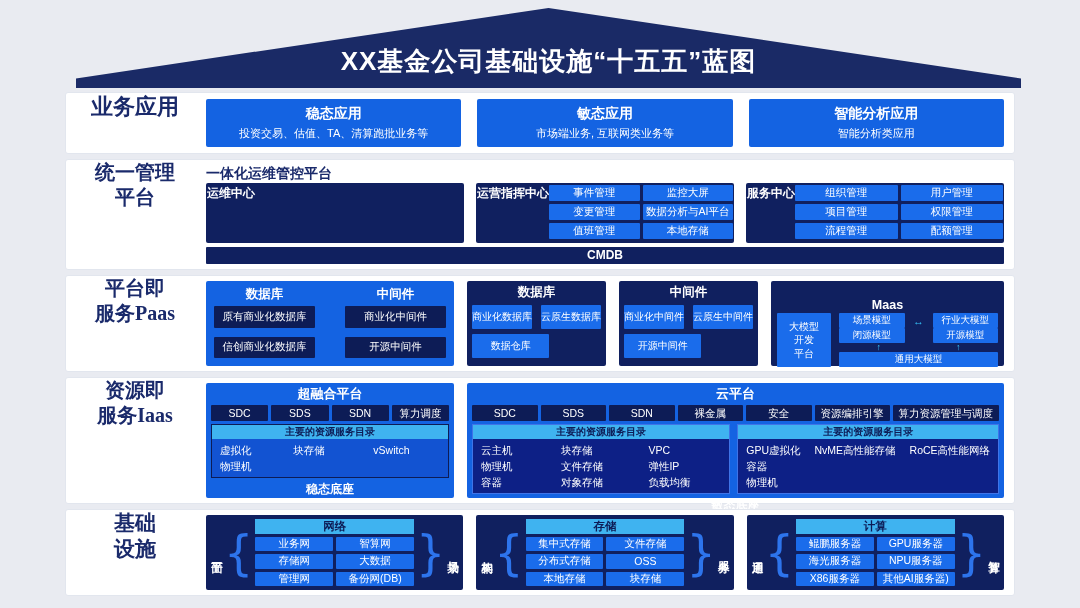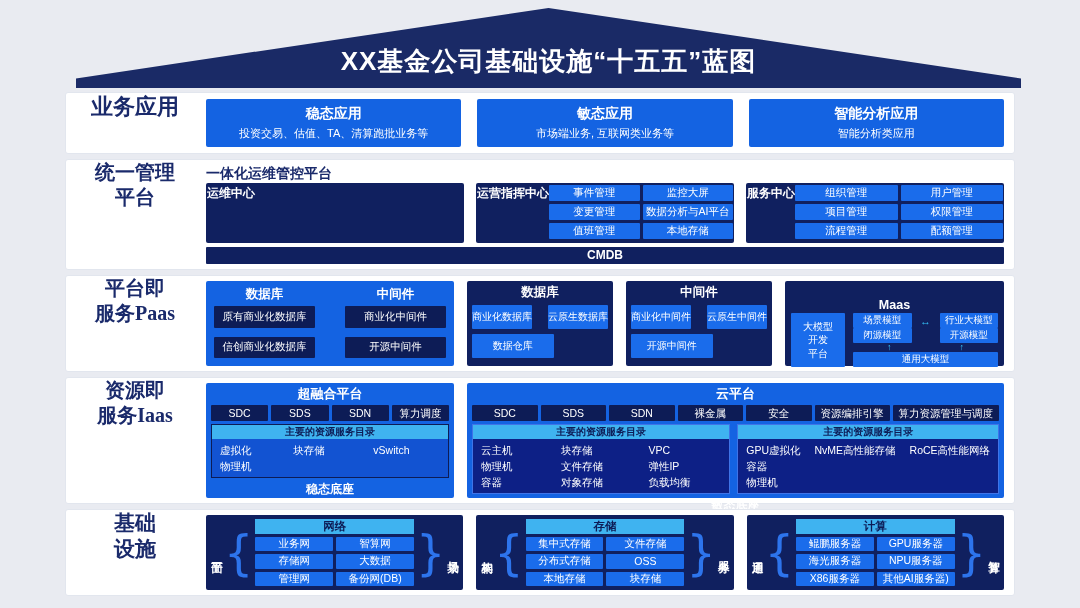--- a/index.html
+++ b/index.html
@@ -89,21 +89,21 @@
   .paas-legacy{flex:0 0 248px;background:var(--bright);border-radius:2px;padding:4px 8px 8px;display:flex;flex-direction:column;}
   .legacy-headers{display:grid;grid-template-columns:1fr 1fr;column-gap:30px;height:18px;}
   .legacy-headers span{color:#fff;font-weight:bold;font-size:12.5px;text-align:center;line-height:18px;}
   .legacy-grid{flex:1;display:grid;grid-template-columns:1fr 1fr;column-gap:30px;row-gap:9px;padding-top:3px;}
   .navy-chip{
     background:var(--navy2);color:#fff;font-size:10.5px;text-align:center;
     display:flex;align-items:center;justify-content:center;border-radius:1px;white-space:nowrap;
   }
   .paas-block{flex:0 0 138px;background:var(--navy);border-radius:2px;padding:3px 5px 5px;display:flex;flex-direction:column;gap:5px;}
   .block-title{color:#fff;font-weight:bold;font-size:12.5px;text-align:center;height:16px;line-height:16px;}
-  .pb-row{display:flex;gap:16px;}
+  .pb-row{display:flex;gap:9px;}
   .pb-row .chip{height:24px;font-size:10px;flex:1;}
   .pb-row.half .chip{flex:0 0 60%;}
   .maas{flex:1;background:var(--navy);border-radius:2px;padding:16px 6px 6px;display:flex;flex-direction:column;}
   .maas-body{flex:1;display:flex;gap:8px;}
   .dev-btn{
     flex:0 0 54px;background:var(--bright2);color:#fff;border-radius:1px;
     display:flex;flex-direction:column;align-items:center;justify-content:center;
     font-size:10px;line-height:1.35;
   }
   .maas-right{flex:1;display:flex;flex-direction:column;justify-content:space-between;}

